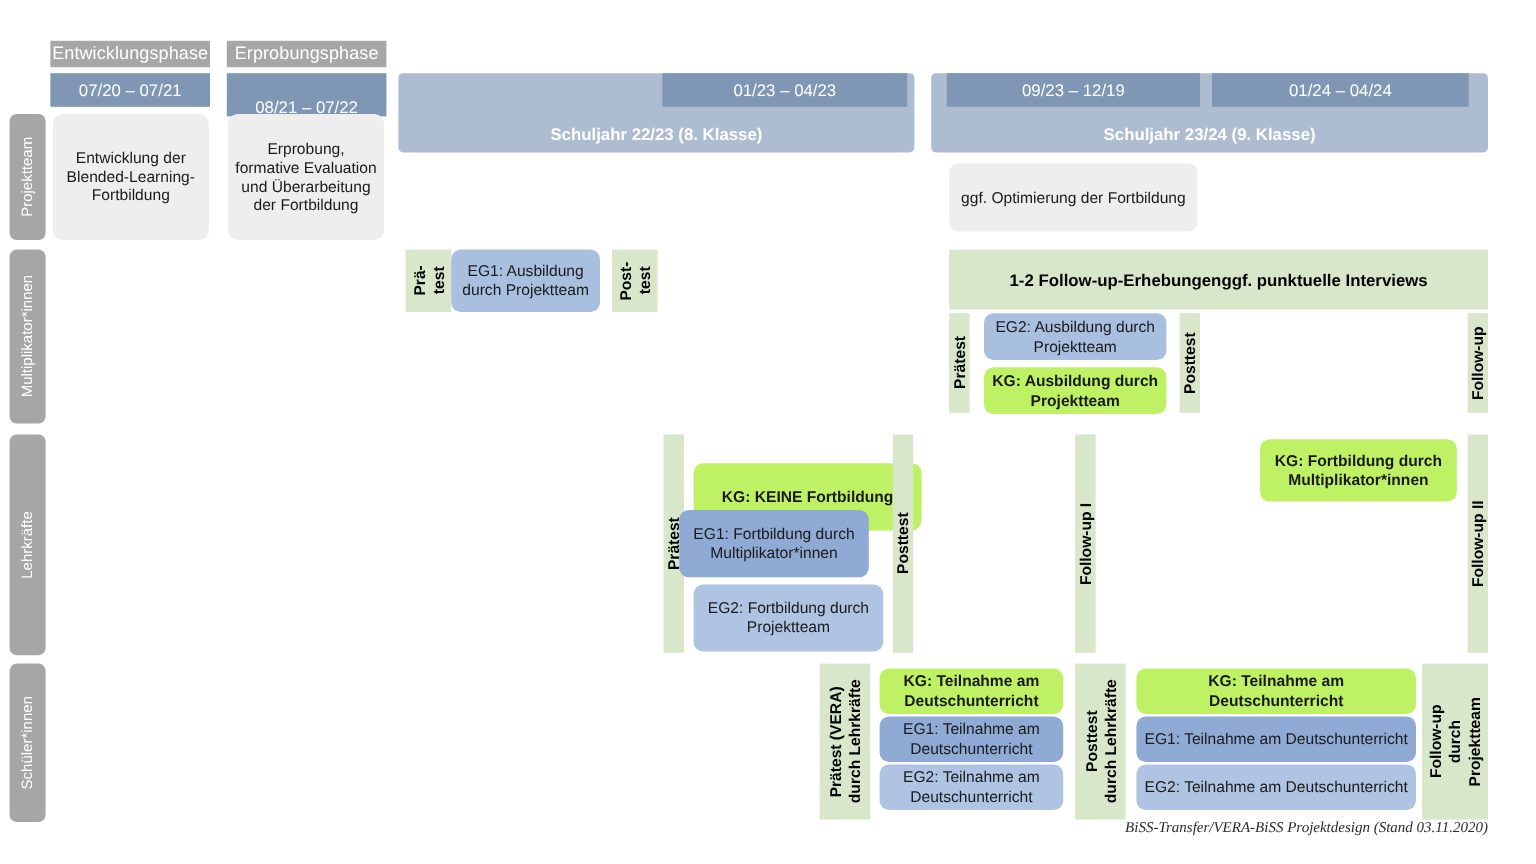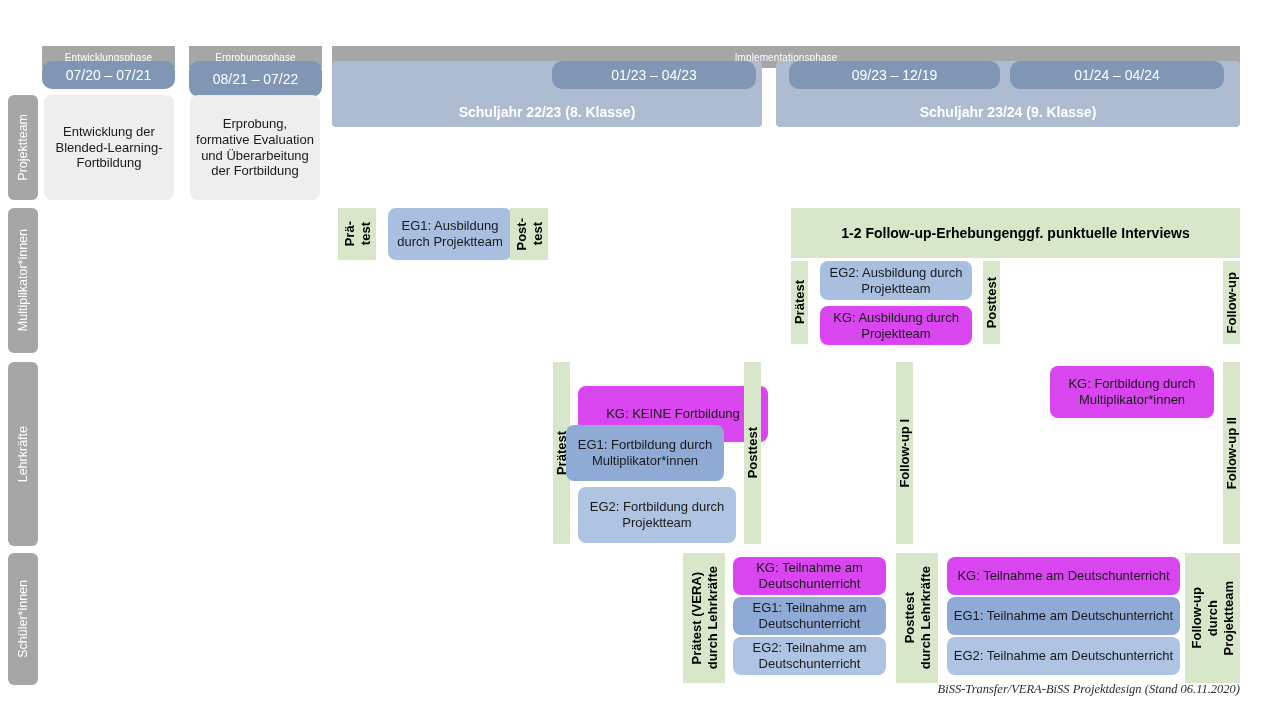--- a/index.html
+++ b/index.html
@@ -9,26 +9,26 @@
     color:#1a1a1a;overflow:hidden;position:relative;
   }
   #stage{position:absolute;left:0;top:0;width:1280px;height:720px;}
 
   .abs{position:absolute;box-sizing:border-box;}
 
   
   .phase-bar{
     background:#a6a6a6;color:#ffffff;
     display:flex;align-items:center;justify-content:center;
-    font-size:10px;line-height:1.1;letter-spacing:.1px;margin-top:12px;
+    font-size:15px;line-height:1.1;letter-spacing:.1px;
   }
 
   
   .date-pill{
-    background:#7f96b5;color:#ffffff;border-radius:10px;
+    background:#7f96b5;color:#ffffff;border-radius:0;
     display:flex;align-items:center;justify-content:center;
     font-size:14px;
   }
 
   
   .year-band{
     background:#aebcd2;color:#ffffff;border-radius:4px;
     display:flex;align-items:flex-end;justify-content:center;
     font-size:14px;font-weight:bold;padding-bottom:7px;
   }
@@ -45,21 +45,21 @@
   }
 
   
   .box{
     border-radius:8px;
     display:flex;align-items:center;justify-content:center;
     text-align:center;font-size:13px;line-height:1.22;
     padding:2px 6px;
   }
   .box.gray-lite{background:#eeeeee;}
-  .box.gray{background:#d946ef;}
+  .box.gray{background:#bef264;font-weight:bold;}
   .box.blue-mid{background:#8faad4;}
   .box.blue-lite{background:#aec4e2;}
   .box.blue-soft{background:#a8bfe0;}
 
   
   .green{
     background:#d8e7c9;color:#000000;
     display:flex;align-items:center;justify-content:center;
     text-align:center;
   }
@@ -87,35 +87,32 @@
 <body>
 
 <div id="stage">
 
   <div class="abs phase-bar" style="left:42px;top:34px;width:133px;height:22px;">
     <span>Entwicklungsphase</span>
   </div>
   <div class="abs phase-bar" style="left:189px;top:34px;width:133px;height:22px;">
     <span>Erprobungsphase</span>
   </div>
-  <div class="abs phase-bar" style="left:332px;top:34px;width:908px;height:22px;">
-    <span>Implementationsphase</span>
-  </div>
 
   <div class="abs year-band" style="left:332px;top:61px;width:430px;height:66px;">
     <span>Schuljahr 22/23 (8. Klasse)</span>
   </div>
   <div class="abs year-band" style="left:776px;top:61px;width:464px;height:66px;">
     <span>Schuljahr 23/24 (9. Klasse)</span>
   </div>
 
   <div class="abs date-pill" style="left:42px;top:61px;width:133px;height:28px;">
     <span>07/20 – 07/21</span>
   </div>
-  <div class="abs date-pill" style="left:189px;top:61px;width:133px;height:36px;">
+  <div class="abs date-pill" style="left:189px;top:61px;width:133px;height:36px;align-items:flex-end;">
     <span>08/21 – 07/22</span>
   </div>
   <div class="abs date-pill" style="left:552px;top:61px;width:204px;height:28px;">
     <span>01/23 – 04/23</span>
   </div>
   <div class="abs date-pill" style="left:789px;top:61px;width:211px;height:28px;">
     <span>09/23 – 12/19</span>
   </div>
   <div class="abs date-pill" style="left:1010px;top:61px;width:214px;height:28px;">
     <span>01/24 – 04/24</span>
@@ -132,27 +129,30 @@
   </div>
   <div class="abs row-label" style="left:8px;top:553px;width:30px;height:132px;">
     <span>Schüler*innen</span>
   </div>
 
   <div class="abs box gray-lite" style="left:190px;top:95px;width:130px;height:105px;">
     <span>Erprobung, formative Evaluation und Überarbeitung der Fortbildung</span>
   </div>
   <div class="abs box gray-lite" style="left:44px;top:95px;width:130px;height:105px;">
     <span>Entwicklung der Blended-Learning-Fortbildung</span>
+  </div>
+  <div class="abs box gray-lite" style="left:791px;top:136px;width:207px;height:57px;">
+    <span>ggf. Optimierung der Fortbildung</span>
   </div>
 
   <div class="abs green vstack" style="left:338px;top:208px;width:38px;height:52px;">
     <span class="vtxt b">Prä-</span>
     <span class="vtxt b">test</span>
   </div>
-  <div class="abs box blue-soft" style="left:388px;top:208px;width:124px;height:52px;">
+  <div class="abs box blue-soft" style="left:376px;top:208px;width:124px;height:52px;">
     <span>EG1: Ausbildung durch Projektteam</span>
   </div>
   <div class="abs green vstack" style="left:510px;top:208px;width:38px;height:52px;">
     <span class="vtxt b">Post-</span>
     <span class="vtxt b">test</span>
   </div>
 
   <div class="abs green wide" style="left:791px;top:208px;width:449px;height:50px;">
     <span>1-2 Follow-up-Erhebungen</span>
     <span>ggf. punktuelle Interviews</span>
@@ -227,16 +227,16 @@
     <span>EG2: Teilnahme am Deutschunterricht</span>
   </div>
 
   <div class="abs green vstack" style="left:1185px;top:553px;width:55px;height:130px;">
     <span class="vtxt b">Follow-up</span>
     <span class="vtxt">durch</span>
     <span class="vtxt">Projektteam</span>
   </div>
 
   <div class="abs footer" style="left:700px;top:682px;width:540px;height:18px;">
-    <span>BiSS-Transfer/VERA-BiSS Projektdesign (Stand 06.11.2020)</span>
+    <span>BiSS-Transfer/VERA-BiSS Projektdesign (Stand 03.11.2020)</span>
   </div>
 
 </div>
 
 </body></html>

